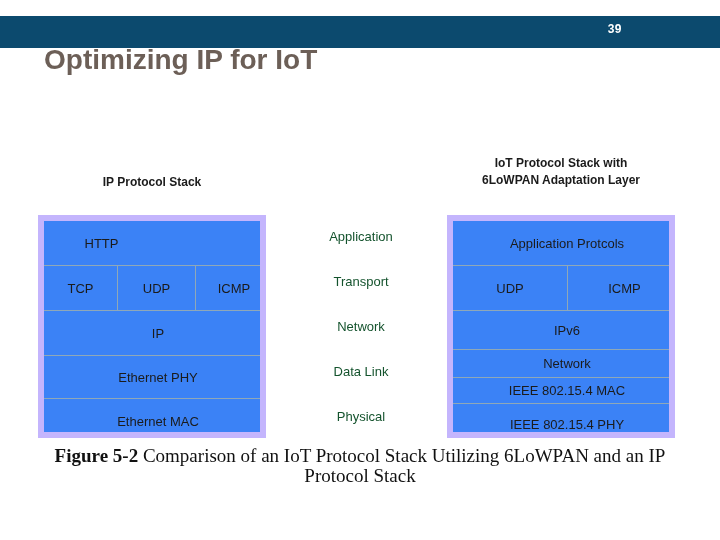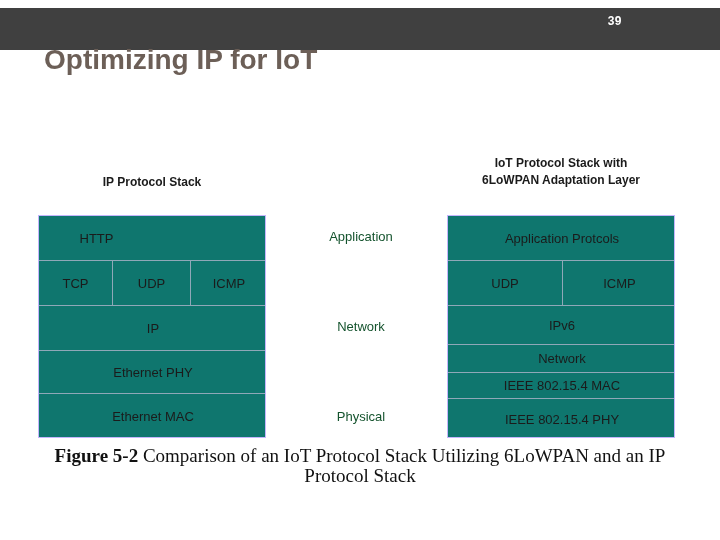--- a/index.html
+++ b/index.html
@@ -15,24 +15,24 @@
     position: relative;
   }
   .slide {
     position: absolute;
     inset: 0;
     background: #fff;
   }
   
   .header-band {
     position: absolute;
-    left: 0; top: 8px;
+    left: 0; top: 16px;
     width: 720px;
-    height: 42px;
-    background: #404040;
+    height: 32px;
+    background: #0c4a6e;
   }
   .page-number {
     position: absolute;
     right: 98px;
     top: 6px;
     color: #ffffff;
     font-size: 12px;
     font-weight: bold;
     letter-spacing: .5px;
     font-family: "Liberation Sans", sans-serif;
@@ -74,23 +74,23 @@
     width: 228px;
   }
   .heading-right {
     left: 440px;
     top: 15px;
     width: 242px;
   }
   
   .stack {
     position: absolute;
-    border: 1px solid #c4b5fd;
+    border: 6px solid #c4b5fd;
     box-sizing: border-box;
-    background: #0f766e;
+    background: #3b82f6;
   }
   .stack-left {
     left: 38px;
     top: 75px;
     width: 228px;
     height: 223px;
   }
   .stack-right {
     left: 447px;
     top: 75px;
@@ -184,21 +184,23 @@
         <div class="row" style="height: 43px;">
           <div class="cell" style="flex: 0 0 228px;">Ethernet PHY</div>
         </div>
         <div class="row" style="height: 45px;">
           <div class="cell" style="flex: 0 0 228px;">Ethernet MAC</div>
         </div>
       </div>
 
     <div class="layer-labels" id="layer-labels">
         <div class="layer-label" style="top: 14px;">Application</div>
+        <div class="layer-label" style="top: 59px;">Transport</div>
         <div class="layer-label" style="top: 104px;">Network</div>
+        <div class="layer-label" style="top: 149px;">Data Link</div>
         <div class="layer-label" style="top: 194px;">Physical</div>
       </div>
 
     <div class="stack stack-right" id="stack-right">
         <div class="row" style="height: 45px;">
           <div class="cell" style="flex: 0 0 228px;">Application Protcols</div>
         </div>
         <div class="row" style="height: 45px;">
           <div class="cell" style="flex: 0 0 115px;">UDP</div>
           <div class="cell" style="flex: 0 0 113px;">ICMP</div>

